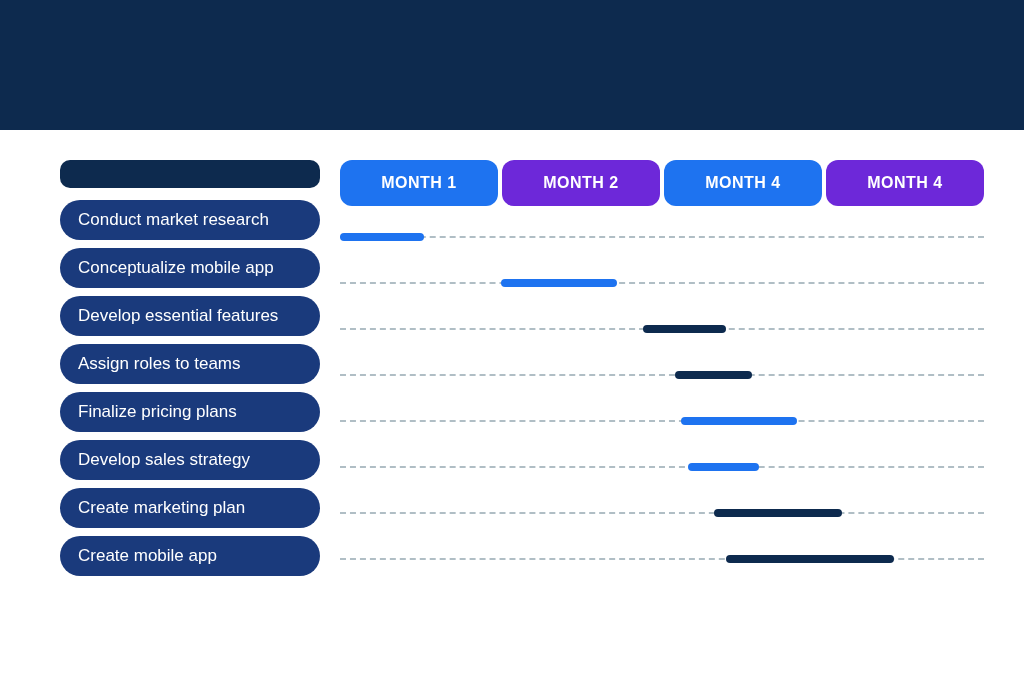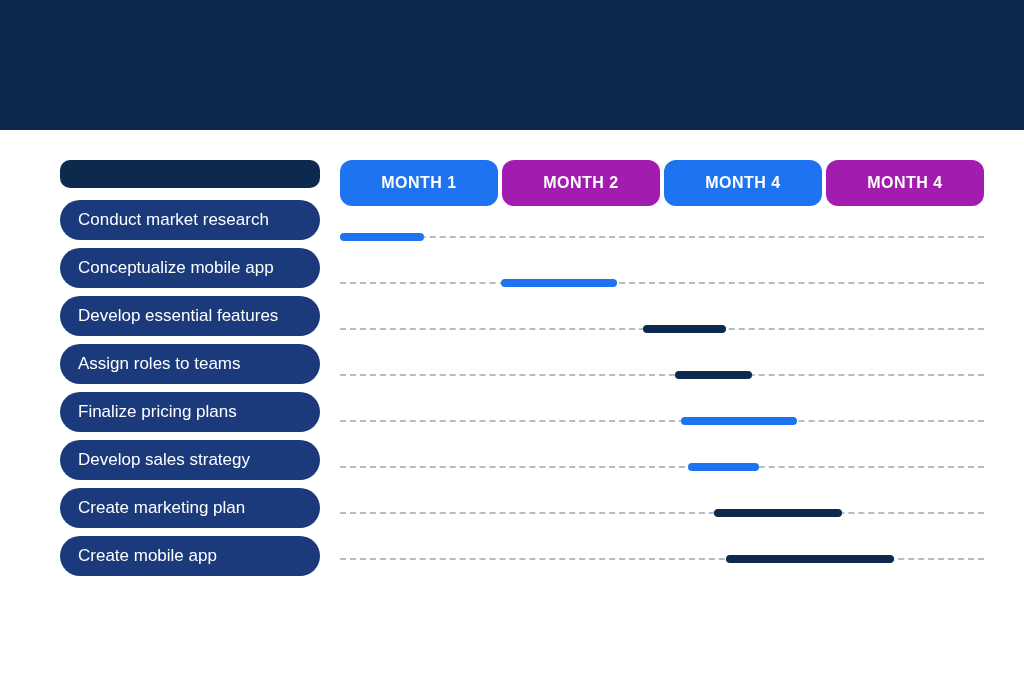--- a/index.html
+++ b/index.html
@@ -108,21 +108,21 @@
       font-weight: 900;
       font-size: 16px;
       text-align: center;
       padding: 14px 5px;
       letter-spacing: 0.5px;
     }
     .month-header.active {
       background: #1e73f0;
     }
     .month-header.inactive {
-      background: #a21caf;
+      background: #6d28d9;
     }
 
     
     .gantt-row {
       height: 38px;
       display: flex;
       align-items: center;
       position: relative;
       margin-bottom: 8px;
     }

